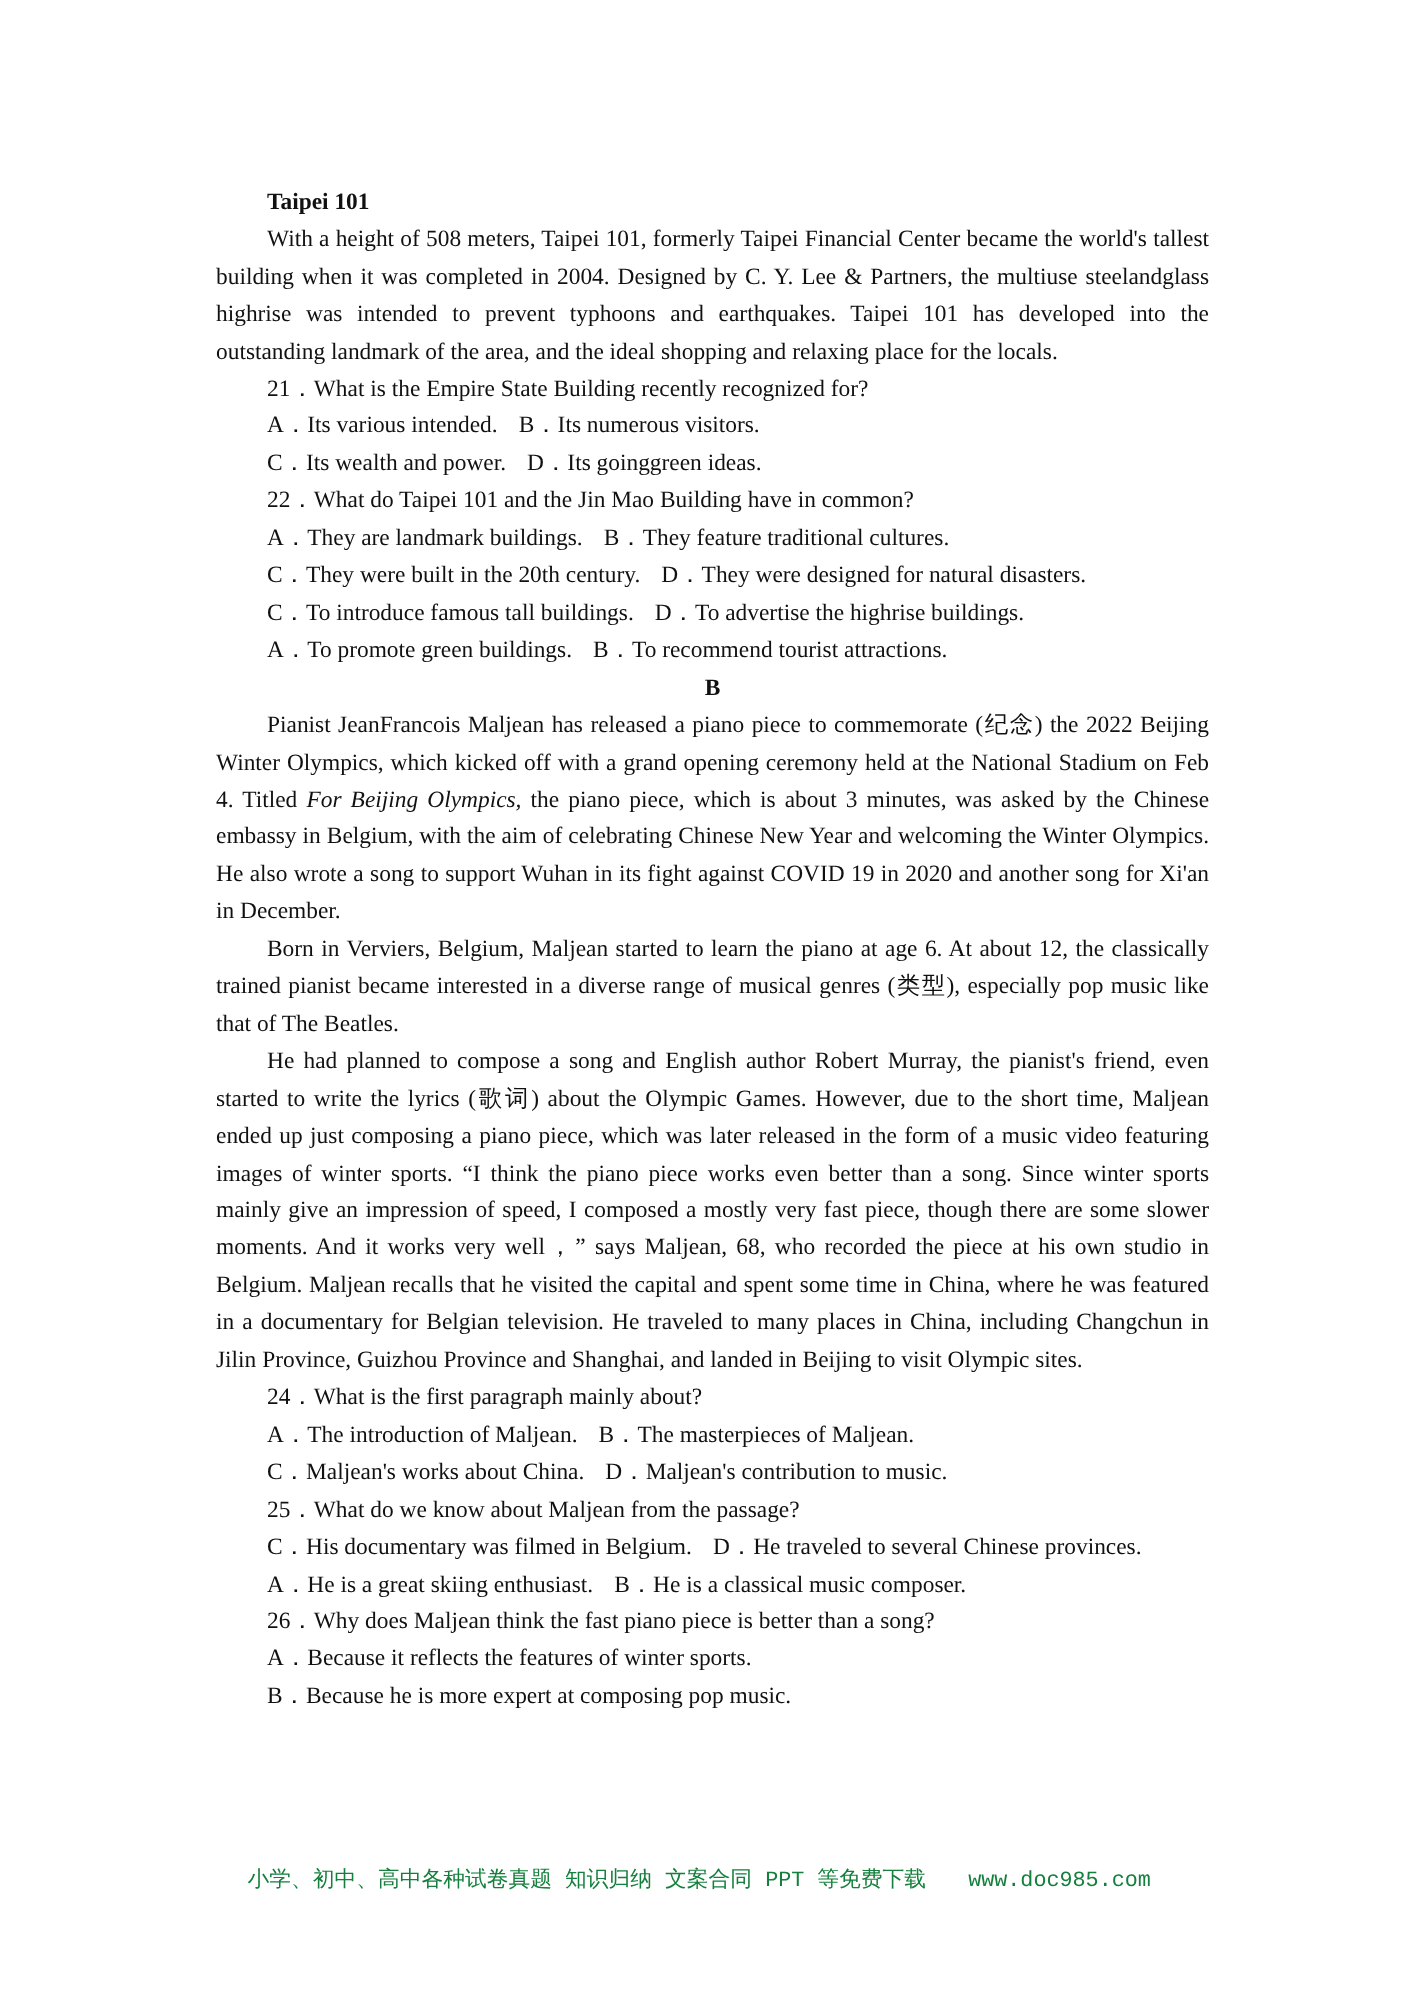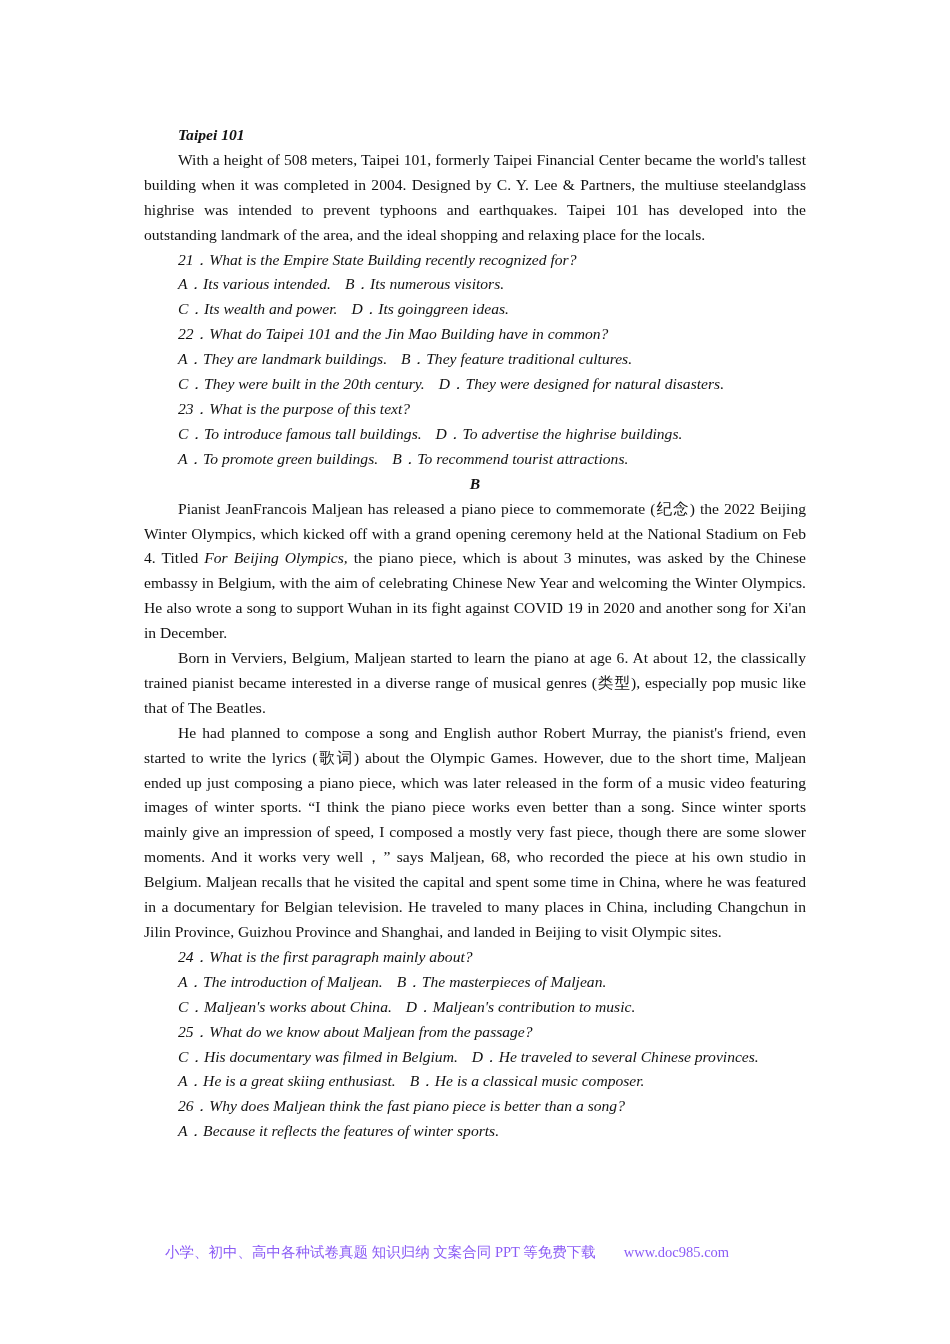--- a/index.html
+++ b/index.html
@@ -2,30 +2,30 @@
 <html><head>
 <meta charset="utf-8">
 <style>
   html, body { margin: 0; padding: 0; background: #ffffff; }
   body { width: 950px; height: 1344px; position: relative; overflow: hidden; }
   .page {
     position: absolute; left: 144px; top: 123px; width: 662px;
     font-family: "Liberation Serif", serif; font-size: 15.6px; color: #111;
     line-height: 24.9px;
   }
-  .line { display: block; white-space: nowrap; font-style: italic; }
+  .line { display: block; white-space: nowrap; }
   .title { font-weight: bold; padding-left: 34px; }
   .para { text-align: justify; text-indent: 34px; margin: 0; }
   .q, .opt { padding-left: 34px; white-space: nowrap; }
   .section { text-align: center; font-weight: bold; }
   .gap { display: inline-block; width: 14px; }
   i { }
   .footer {
     position: absolute; top: 1243px; left: 165px; width: 640px;
-    font-family: Liberation Serif, serif; font-size: 14.5px; color: #8b5cf6;
+    font-family: Liberation Mono, monospace; font-size: 14.5px; color: #15803d;
     white-space: nowrap;
   }
   .footer .url { margin-left: 28px; }
 </style>
 </head>
 <body>
 
 <div class="page">
   <span class="line title">Taipei 101</span>
   <p class="para">With a height of 508  meters, Taipei 101, formerly Taipei Financial Center became the world's tallest building when it was completed in 2004. Designed by C. Y. Lee &amp; Partners, the multiuse steelandglass highrise was intended to prevent typhoons and earthquakes. Taipei 101 has developed into the outstanding landmark of the area, and the ideal shopping and relaxing place for the locals.</p>
@@ -36,21 +36,20 @@
     <span class="line opt"><span>C．Its wealth and power.</span><span class="gap"></span><span>D．Its goinggreen ideas.</span></span>
   </div>
 
   <div>
     <span class="line q">22．What do Taipei 101 and the Jin Mao Building have in common?</span>
     <span class="line opt"><span>A．They are landmark buildings.</span><span class="gap"></span><span>B．They feature traditional cultures.</span></span>
     <span class="line opt"><span>C．They were built in the 20th century.</span><span class="gap"></span><span>D．They were designed for natural disasters.</span></span>
   </div>
 
   <div>
-    <span class="line q">23．What is the purpose of this text?</span>
     <span class="line opt"><span>C．To introduce famous tall buildings.</span><span class="gap"></span><span>D．To advertise the highrise buildings.</span></span>
     <span class="line opt"><span>A．To promote green buildings.</span><span class="gap"></span><span>B．To recommend tourist attractions.</span></span>
   </div>
 
   <span class="line section">B</span>
 
   <p class="para"><span>Pianist JeanFrancois Maljean has released a piano piece to commemorate (纪念) the 2022 Beijing Winter Olympics, which kicked off with a grand opening ceremony held at the National Stadium on Feb 4. Titled </span><i>For Beijing Olympics,</i><span> the piano piece, which is about 3 minutes, was asked by the Chinese embassy in Belgium, with the aim of celebrating Chinese New Year and welcoming the Winter Olympics. He also wrote a song to support Wuhan in its fight against COVID 19 in 2020 and another song for Xi'an in December.</span></p>
   <p class="para">Born in Verviers, Belgium, Maljean started to learn the piano at age 6. At about 12, the classically trained pianist became interested in a diverse range of musical genres (类型), especially pop music like that of The Beatles.</p>
   <p class="para">He had planned to compose a song and English author Robert Murray, the pianist's friend, even started to write the lyrics (歌词) about the Olympic Games. However, due to the short time, Maljean ended up just composing a piano piece, which was later released in the form of a music video featuring images of winter sports. “I think the piano piece works even better than a song. Since winter sports mainly give an impression of speed, I composed a mostly very fast piece, though there are some slower moments. And it works very well，”  says Maljean, 68, who recorded the piece at his own studio in Belgium. Maljean recalls that he visited the capital and spent some time in China, where he was featured in a documentary for Belgian television. He traveled to many places in China, including Changchun in Jilin Province, Guizhou Province and Shanghai, and landed in Beijing to visit Olympic sites.</p>
 
@@ -62,18 +61,19 @@
 
   <div>
     <span class="line q">25．What do we know about Maljean from the passage?</span>
     <span class="line opt"><span>C．His documentary was filmed in Belgium.</span><span class="gap"></span><span>D．He traveled to several Chinese provinces.</span></span>
     <span class="line opt"><span>A．He is a great skiing enthusiast.</span><span class="gap"></span><span>B．He is a classical music composer.</span></span>
   </div>
 
   <div>
     <span class="line q">26．Why does Maljean think the fast piano piece is better than a song?</span>
     <span class="line opt">A．Because it reflects the features of winter sports.</span>
+    <span class="line opt">B．Because he is more expert at composing pop music.</span>
   </div>
 </div>
 
 <div class="footer">
   <span>小学、初中、高中各种试卷真题  知识归纳  文案合同  PPT 等免费下载</span><span class="url">www.doc985.com</span>
 </div>
 
 </body></html>

